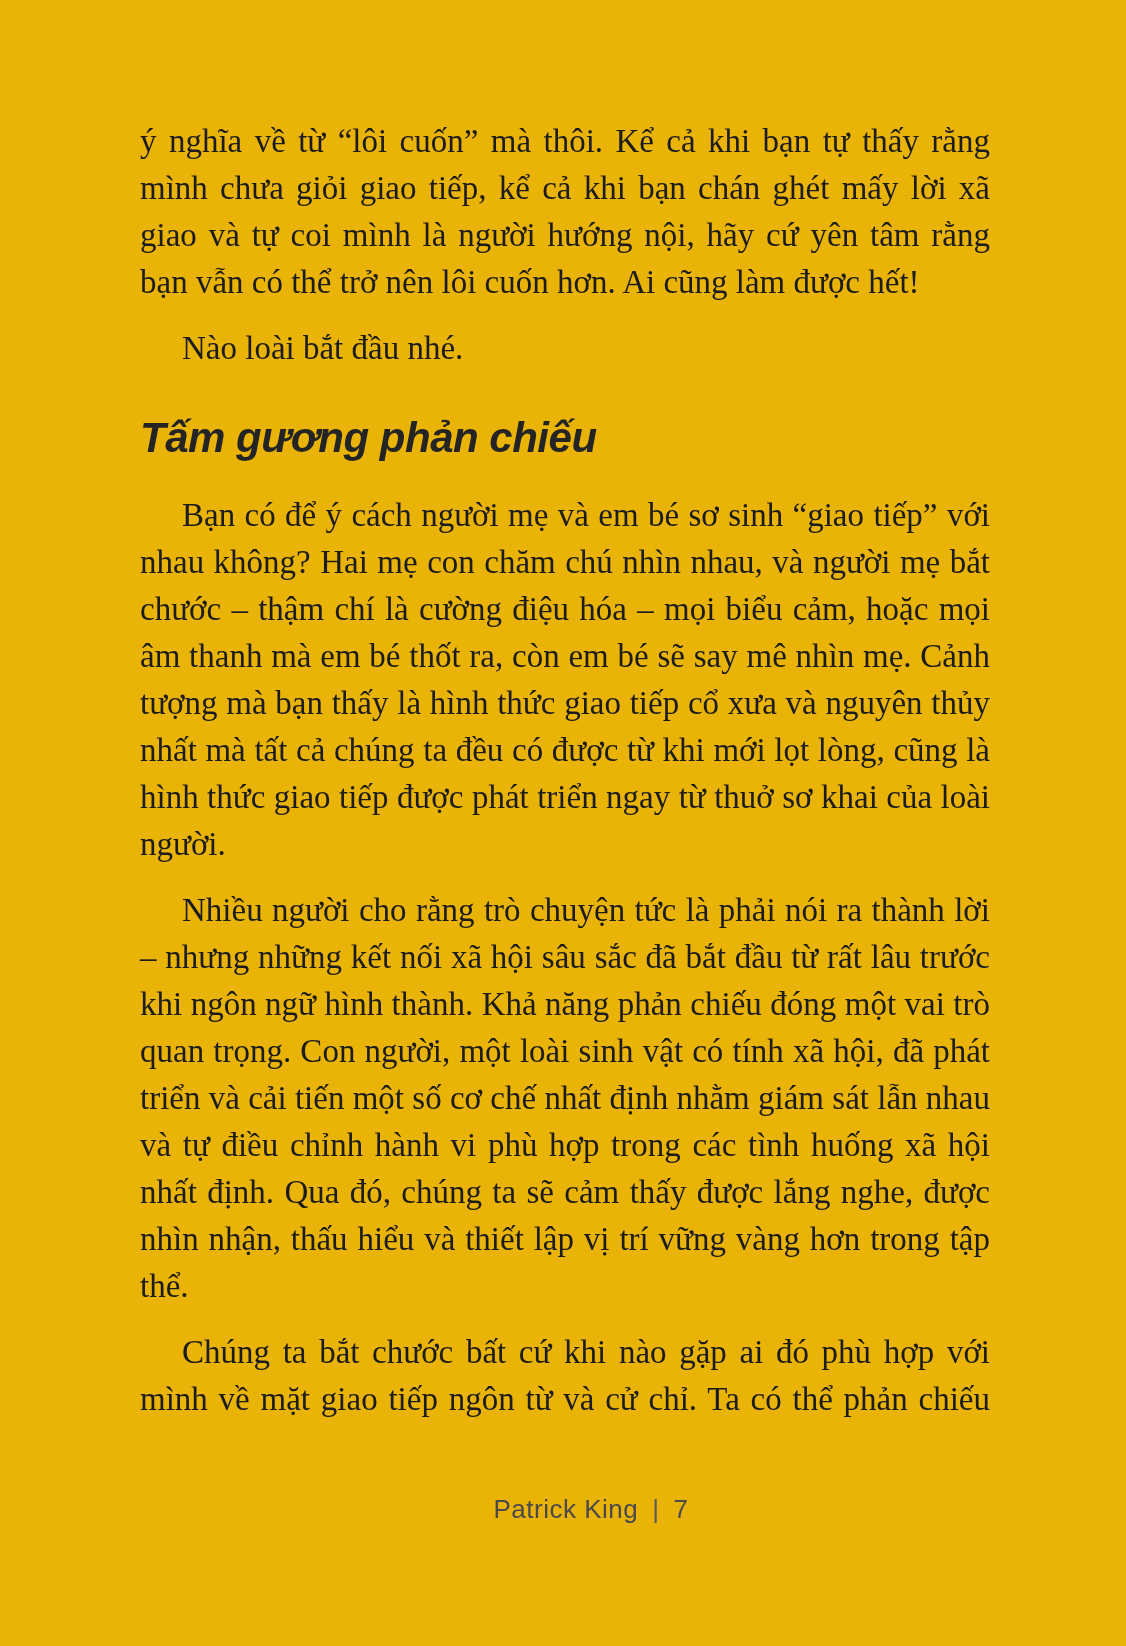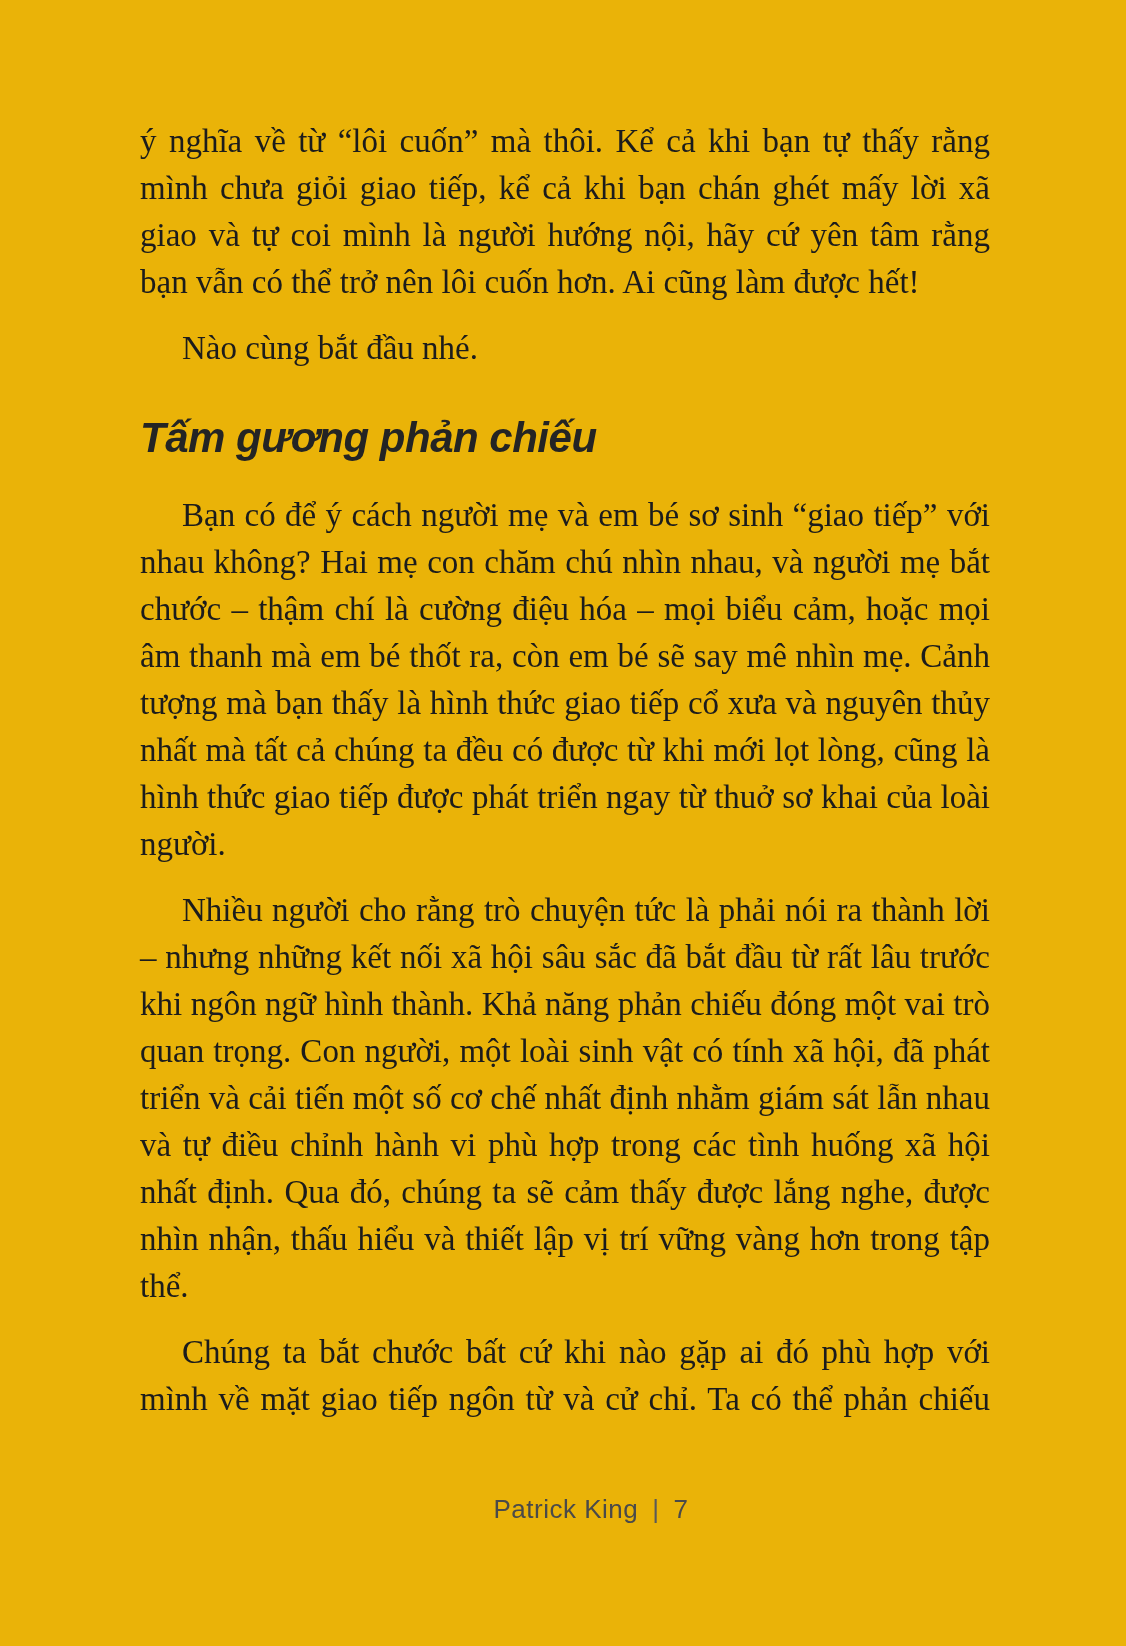--- a/index.html
+++ b/index.html
@@ -66,21 +66,21 @@
   }
 </style>
 </head>
 <body>
 
 <div class="page">
   <div class="content">
 
     <p class="no-indent">ý nghĩa về từ “lôi cuốn” mà thôi. Kể cả khi bạn tự thấy rằng mình chưa giỏi giao tiếp, kể cả khi bạn chán ghét mấy lời xã giao và tự coi mình là người hướng nội, hãy cứ yên tâm rằng bạn vẫn có thể trở nên lôi cuốn hơn. Ai cũng làm được hết!</p>
 
-    <p>Nào cùng bắt đầu nhé.</p>
+    <p>Nào loài bắt đầu nhé.</p>
 
     <h2 class="section-heading">Tấm gương phản chiếu</h2>
 
     <p>Bạn có để ý cách người mẹ và em bé sơ sinh “giao tiếp” với nhau không? Hai mẹ con chăm chú nhìn nhau, và người mẹ bắt chước – thậm chí là cường điệu hóa – mọi biểu cảm, hoặc mọi âm thanh mà em bé thốt ra, còn em bé sẽ say mê nhìn mẹ. Cảnh tượng mà bạn thấy là hình thức giao tiếp cổ xưa và nguyên thủy nhất mà tất cả chúng ta đều có được từ khi mới lọt lòng, cũng là hình thức giao tiếp được phát triển ngay từ thuở sơ khai của loài người.</p>
 
     <p>Nhiều người cho rằng trò chuyện tức là phải nói ra thành lời – nhưng những kết nối xã hội sâu sắc đã bắt đầu từ rất lâu trước khi ngôn ngữ hình thành. Khả năng phản chiếu đóng một vai trò quan trọng. Con người, một loài sinh vật có tính xã hội, đã phát triển và cải tiến một số cơ chế nhất định nhằm giám sát lẫn nhau và tự điều chỉnh hành vi phù hợp trong các tình huống xã hội nhất định. Qua đó, chúng ta sẽ cảm thấy được lắng nghe, được nhìn nhận, thấu hiểu và thiết lập vị trí vững vàng hơn trong tập thể.</p>
 
     <p class="continues">Chúng ta bắt chước bất cứ khi nào gặp ai đó phù hợp với mình về mặt giao tiếp ngôn từ và cử chỉ. Ta có thể phản chiếu</p>
 
   </div>

